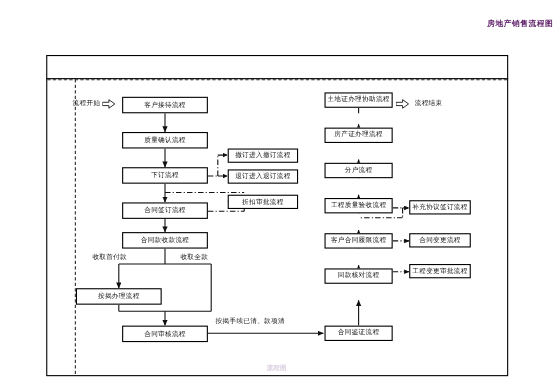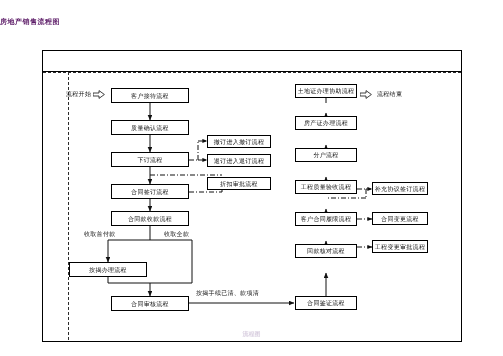--- a/index.html
+++ b/index.html
@@ -9,21 +9,21 @@
     background:#ffffff;
     font-family:"DejaVu Sans","Liberation Sans",sans-serif;
     overflow:hidden;
     position:relative;
   }
   #page{position:absolute;left:0;top:0;width:503px;height:356px;}
 
   
   .hdr-title{
     position:absolute;left:0;top:17px;width:503px;
-    text-align:left;
+    text-align:right;
     font-size:7px;font-weight:bold;letter-spacing:.5px;
     color:#5b1a66;
     white-space:nowrap;
   }
   .ftr-title{
     position:absolute;left:0;top:330px;width:503px;
     text-align:center;
     font-size:6px;font-weight:bold;
     color:#d9cfe0;
     white-space:nowrap;

